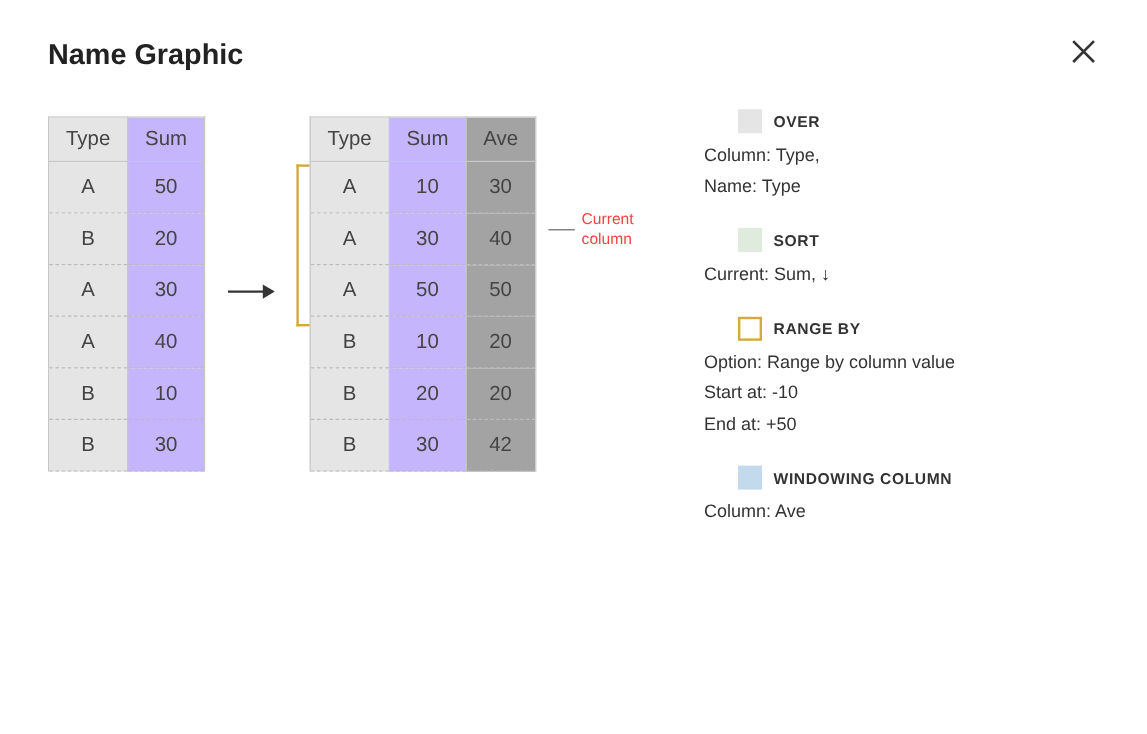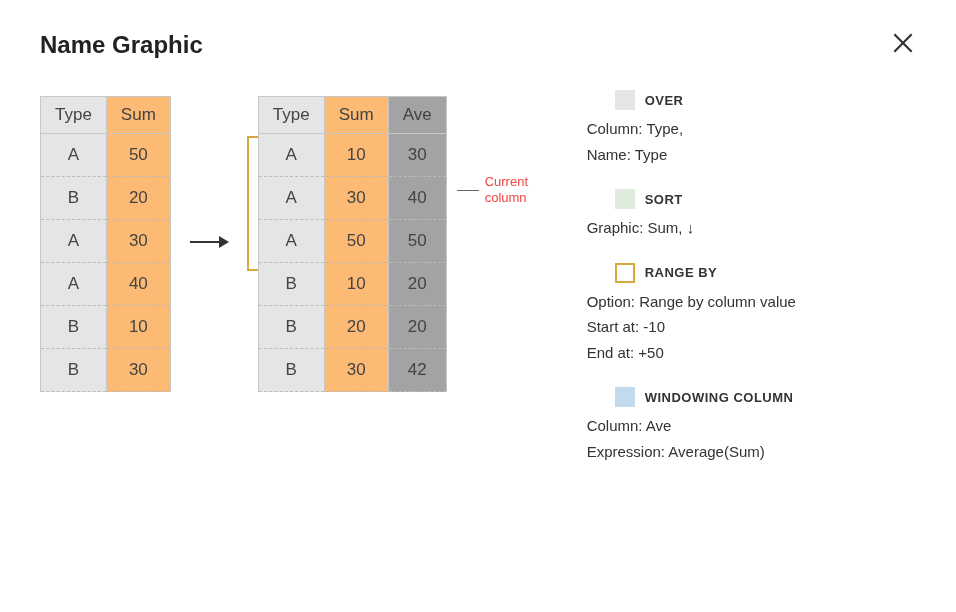--- a/index.html
+++ b/index.html
@@ -62,21 +62,21 @@
     text-align: center;
     border-left: 1px solid #c8c8c8;
     border-right: 1px solid #c8c8c8;
     border-top: 1px dashed #bbb;
     border-bottom: 1px dashed #bbb;
   }
   table.data tbody tr:first-child td {
     border-top: 1px solid #c8c8c8;
   }
   .h-type, .c-type { background: #e5e5e5; }
-  .h-sum,  .c-sum  { background: #fdba74; }
+  .h-sum,  .c-sum  { background: #c4b5fd; }
   .h-ave,  .c-ave  { background: #a3a3a3; }
   .arrow svg { width: 40px; height: 14px; }
   .t2-wrap { display: flex; align-items: flex-start; }
   .bracket {
     width: 12px;
     border-left: 2px solid #d6a93f;
     border-top: 2px solid #d6a93f;
     border-bottom: 2px solid #d6a93f;
     height: 135px;
     margin-top: 40px;
@@ -249,37 +249,36 @@
       </div>
       <div class="legend-line">Column: Type,</div>
       <div class="legend-line">Name: Type</div>
     </div>
 
     <div class="legend-group">
       <div class="legend-head">
         <span class="swatch sort"></span>
         <span class="legend-title">SORT</span>
       </div>
-      <div class="legend-line">Graphic: Sum, ↓</div>
+      <div class="legend-line">Current: Sum, ↓</div>
     </div>
 
     <div class="legend-group">
       <div class="legend-head">
         <span class="swatch range"></span>
         <span class="legend-title">RANGE BY</span>
       </div>
       <div class="legend-line">Option: Range by column value</div>
       <div class="legend-line">Start at: -10</div>
       <div class="legend-line">End at: +50</div>
     </div>
 
     <div class="legend-group">
       <div class="legend-head">
         <span class="swatch window"></span>
         <span class="legend-title">WINDOWING COLUMN</span>
       </div>
       <div class="legend-line">Column: Ave</div>
-      <div class="legend-line">Expression: Average(Sum)</div>
     </div>
 
   </div>
 
 </div>
 
 </body></html>

